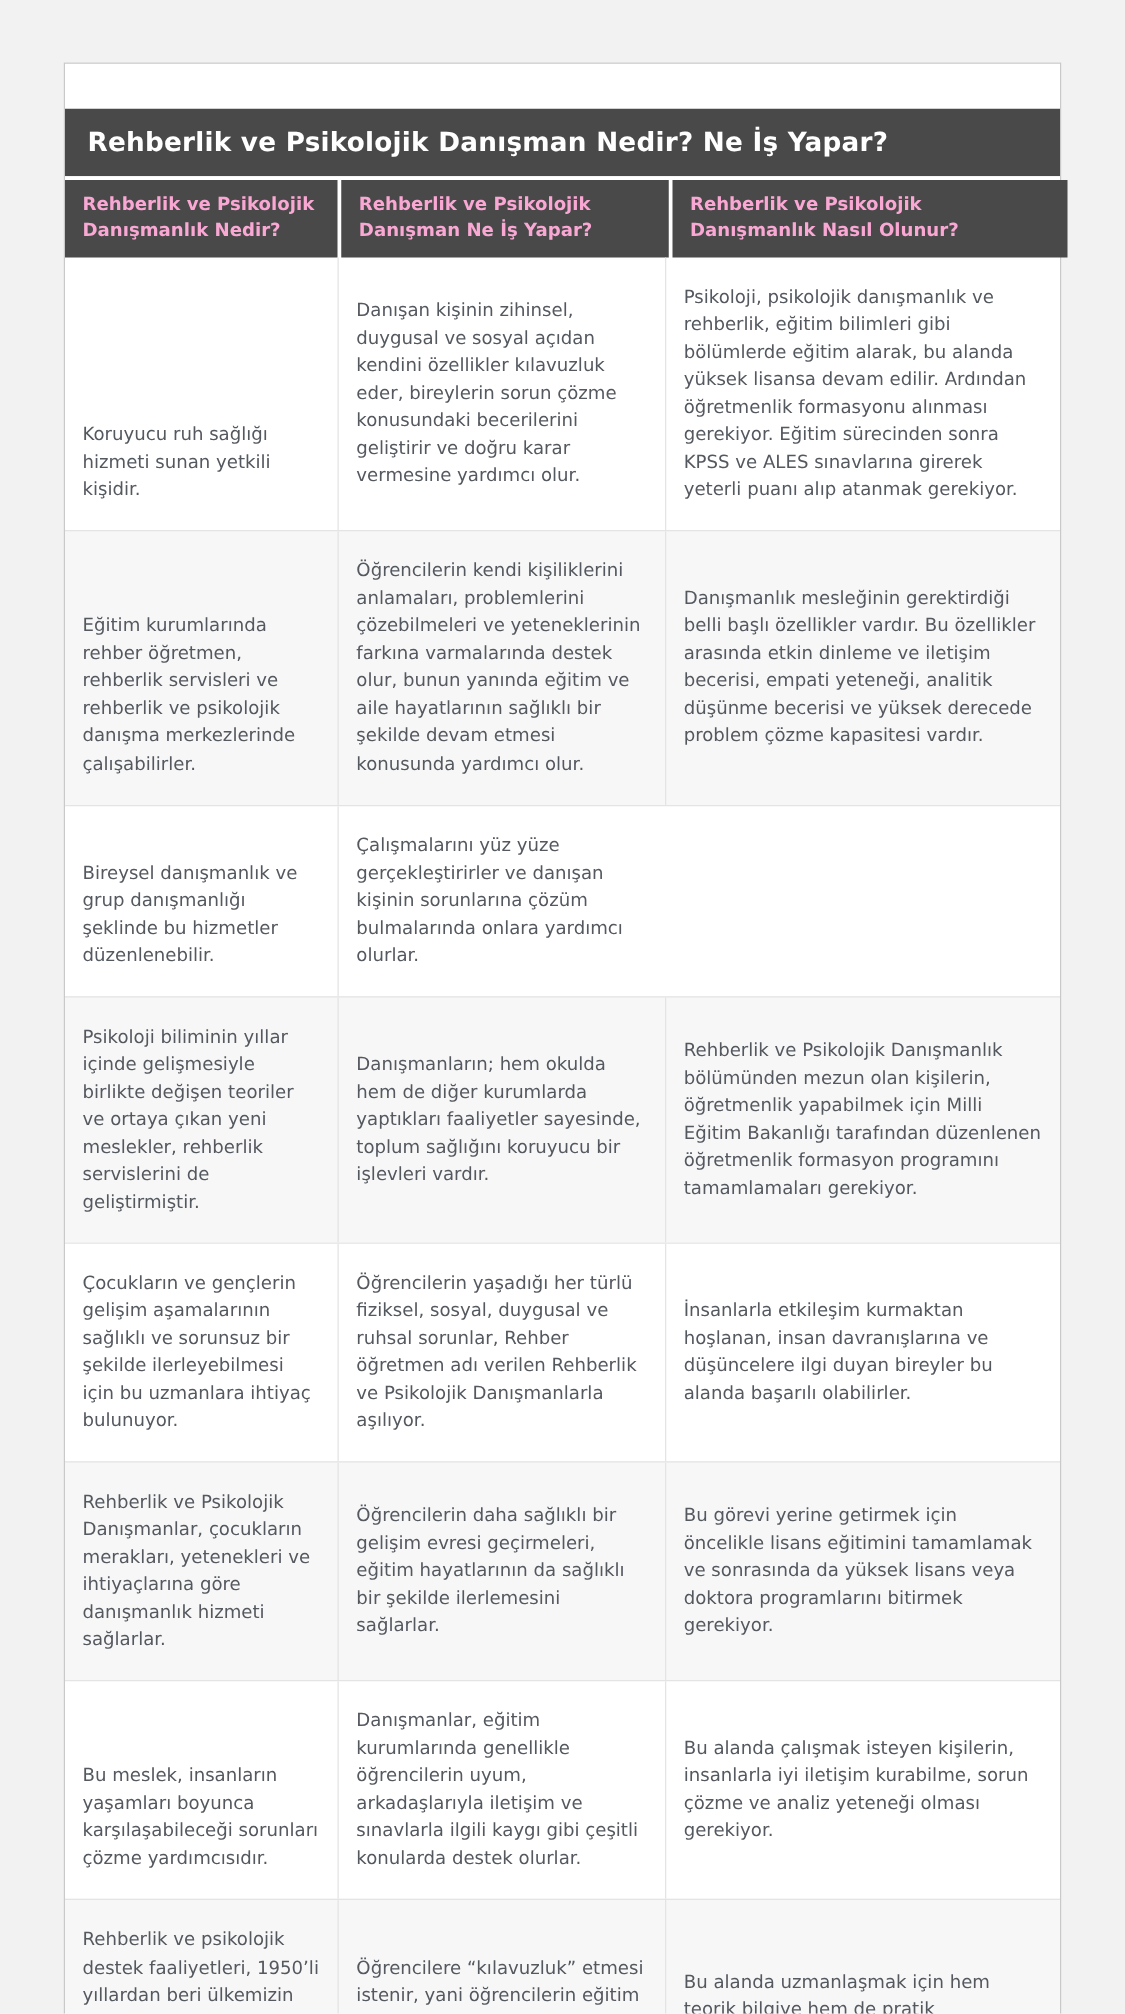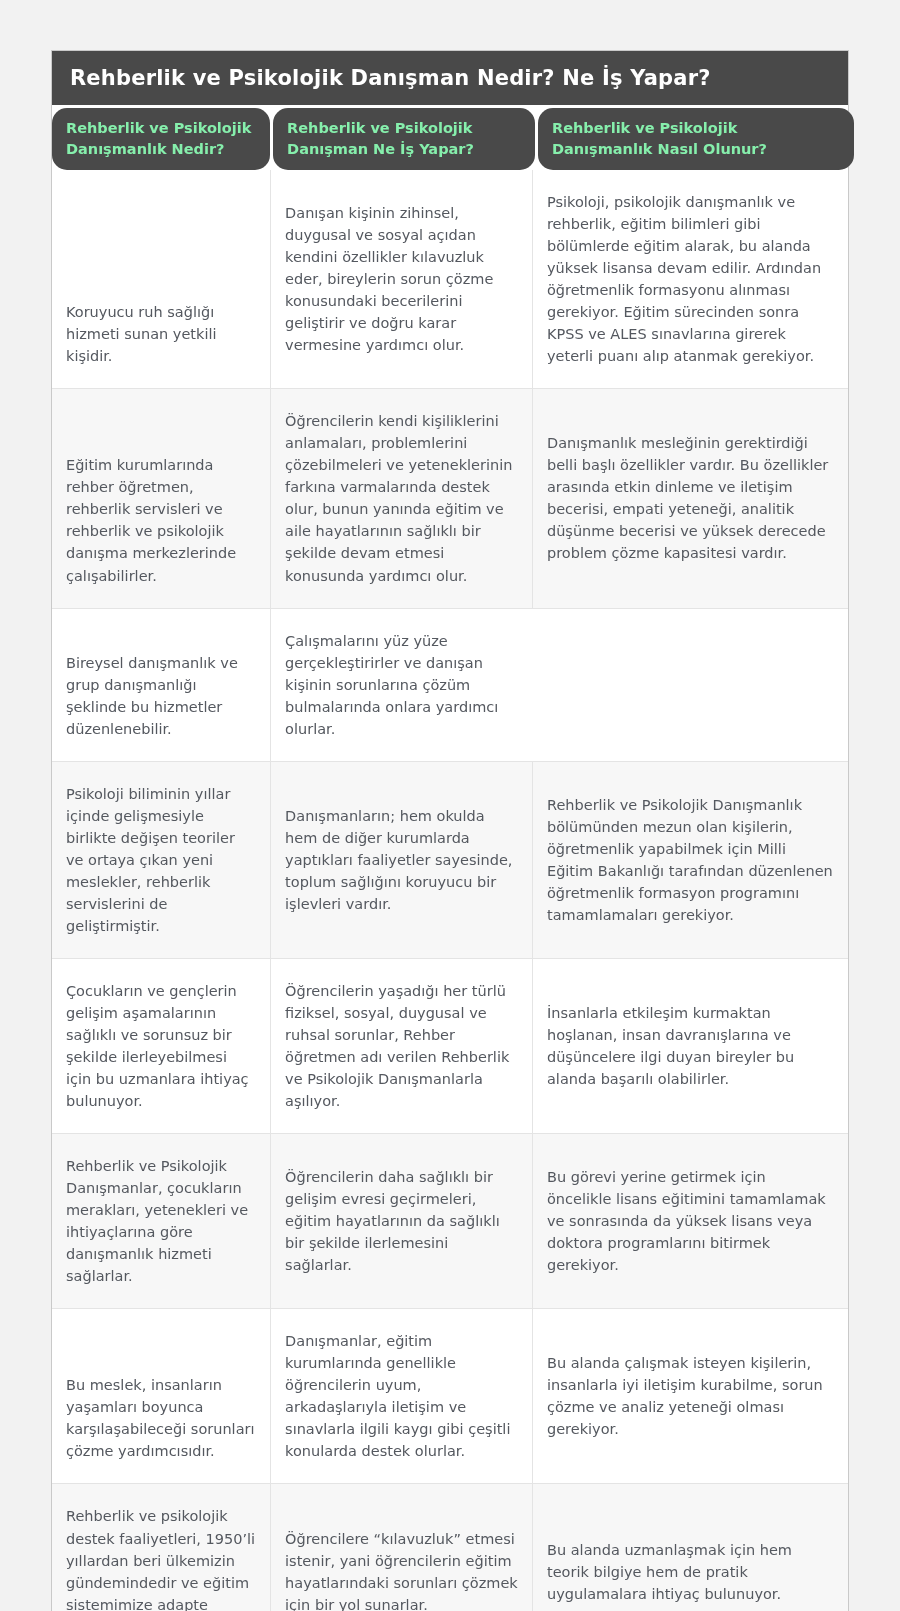--- a/index.html
+++ b/index.html
@@ -23,38 +23,38 @@
     border: 1px solid #c9c9c9;
     box-sizing: border-box;
   }
   .card-title {
     background: #494949;
     color: #ffffff;
     font-size: 21px;
     font-weight: bold;
     padding: 15px 18px;
     letter-spacing: 0.2px;
+    margin-top: 36px;
   }
   .col-headers {
     display: grid;
     grid-template-columns: 27.4% 32.9% 39.7%;
     column-gap: 3px;
     background: #ffffff;
     padding-top: 3px;
   }
   .col-header {
     background: #494949;
-    color: #86efac;
+    color: #f9a8d4;
     font-size: 14.5px;
     font-weight: bold;
     line-height: 1.45;
     padding: 10px 14px;
     display: flex;
     align-items: center;
-    border-radius: 15px;
   }
   .table-body .trow {
     display: grid;
     grid-template-columns: 27.4% 32.9% 39.7%;
     border-top: 1px solid #e4e4e4;
   }
   .table-body .trow:first-child {
     border-top: none;
   }
   .table-body .trow:nth-child(even) {

